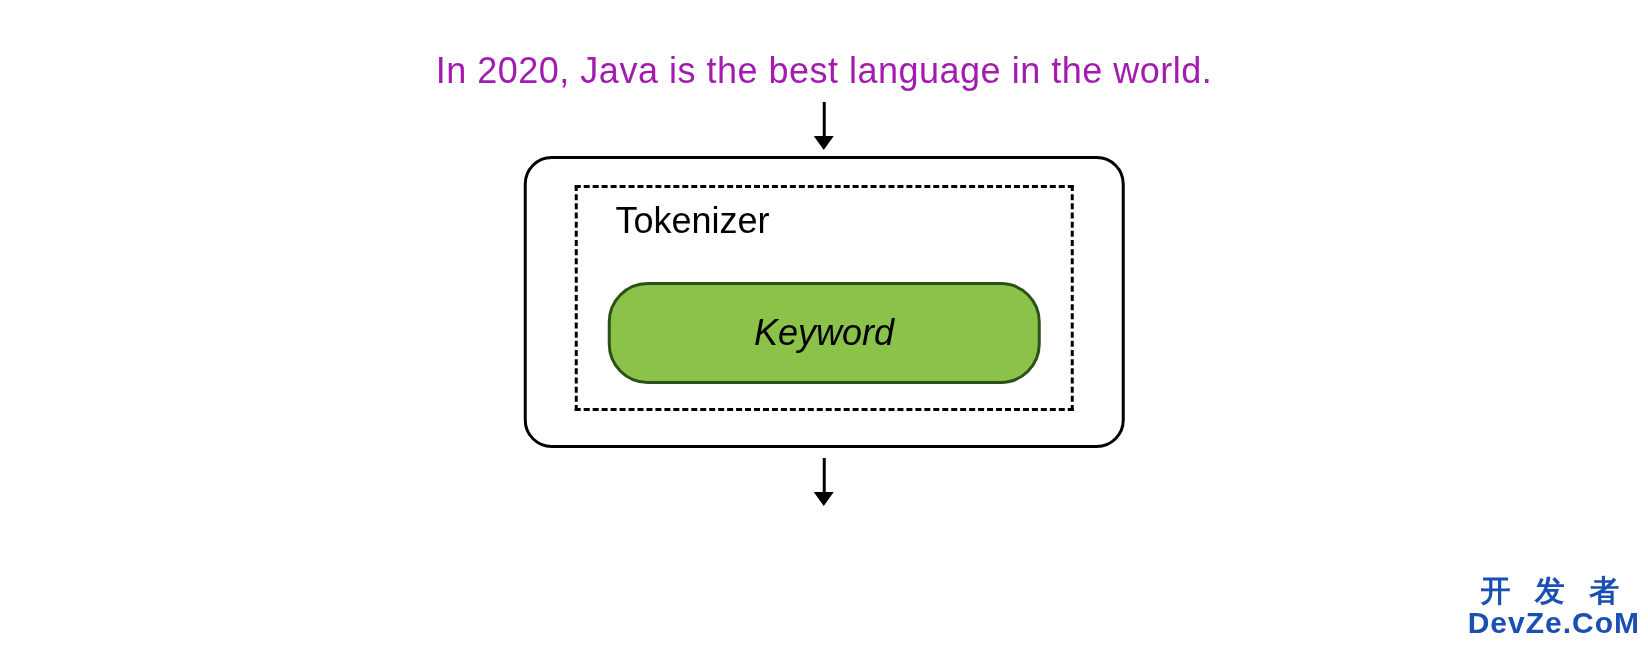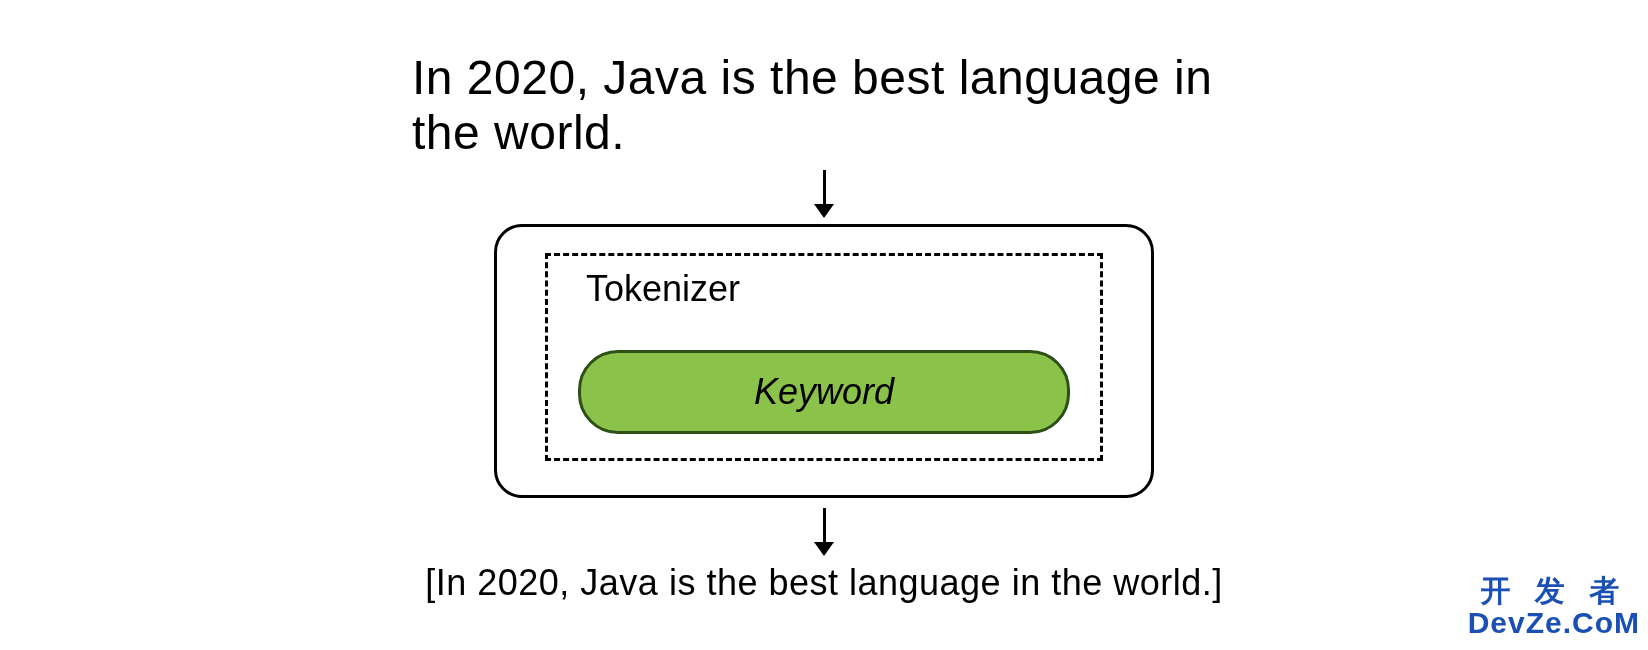--- a/index.html
+++ b/index.html
@@ -14,22 +14,22 @@
   .diagram {
     position: absolute;
     left: 50%;
     top: 50px;
     transform: translateX(-50%);
     display: flex;
     flex-direction: column;
     align-items: center;
   }
   .input-text {
-    font-size: 48px;
-    color: #000000;
+    font-size: 36px;
+    color: #a21caf;
     letter-spacing: 0.5px;
     font-weight: 400;
   }
   .arrow {
     margin: 10px 0 6px 0;
     display: flex;
     flex-direction: column;
     align-items: center;
   }
   .arrow-line {
@@ -41,38 +41,38 @@
     width: 0;
     height: 0;
     border-left: 10px solid transparent;
     border-right: 10px solid transparent;
     border-top: 14px solid #000;
   }
   .outer-box {
     border: 3px solid #000;
     border-radius: 28px;
     padding: 26px 48px 34px 48px;
-    width: 660px;
+    width: 601px;
   }
   .dashed-box {
     border: 3px dashed #000;
     padding: 12px 30px 24px 30px;
   }
   .tokenizer-label {
     font-size: 36px;
     color: #000;
     margin-bottom: 10px;
     margin-left: 8px;
   }
   .keyword-pill {
     background: #8bc34a;
     border: 3px solid #2d5016;
     border-radius: 40px;
     text-align: center;
-    padding: 18px 0;
+    padding: 27px 0;
     font-size: 36px;
     color: #000;
     font-style: italic;
     margin-top: 40px;
   }
   .output-text {
     font-size: 36px;
     color: #000;
     letter-spacing: 0.5px;
   }
@@ -115,19 +115,18 @@
       <div class="tokenizer-label">Tokenizer</div>
       <div class="keyword-pill">Keyword</div>
     </div>
   </div>
 
   <div class="arrow">
     <div class="arrow-line"></div>
     <div class="arrow-head"></div>
   </div>
 
-  <div class="output-text">[In 2020, Java is the best language in the world.]</div>
 </div>
 
 <div class="watermark">
   <div class="wm-top">开 发 者</div>
   <div class="wm-bottom">DevZe.CoM</div>
 </div>
 
 </body></html>

